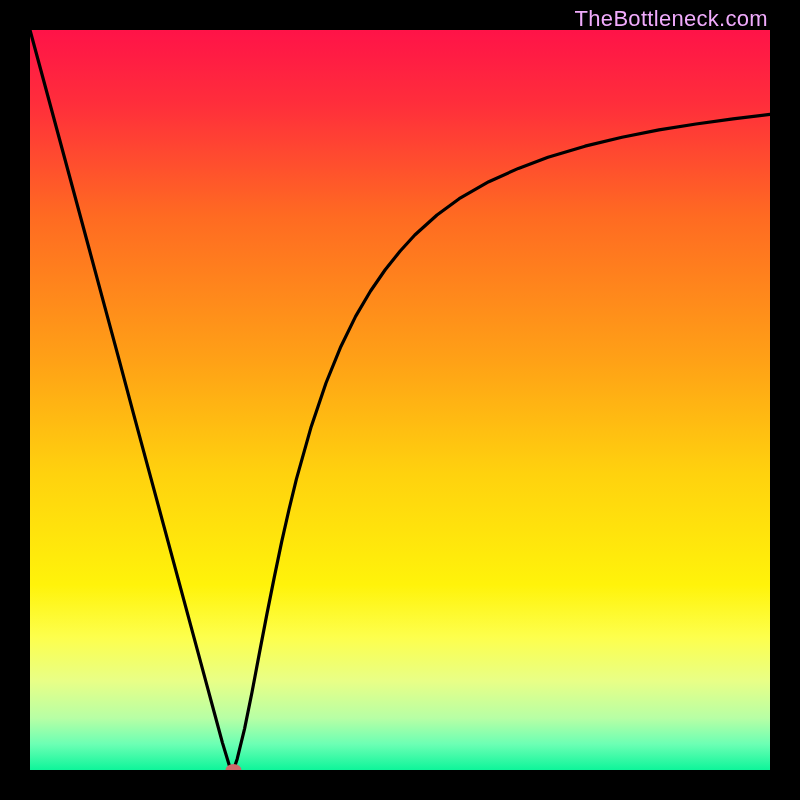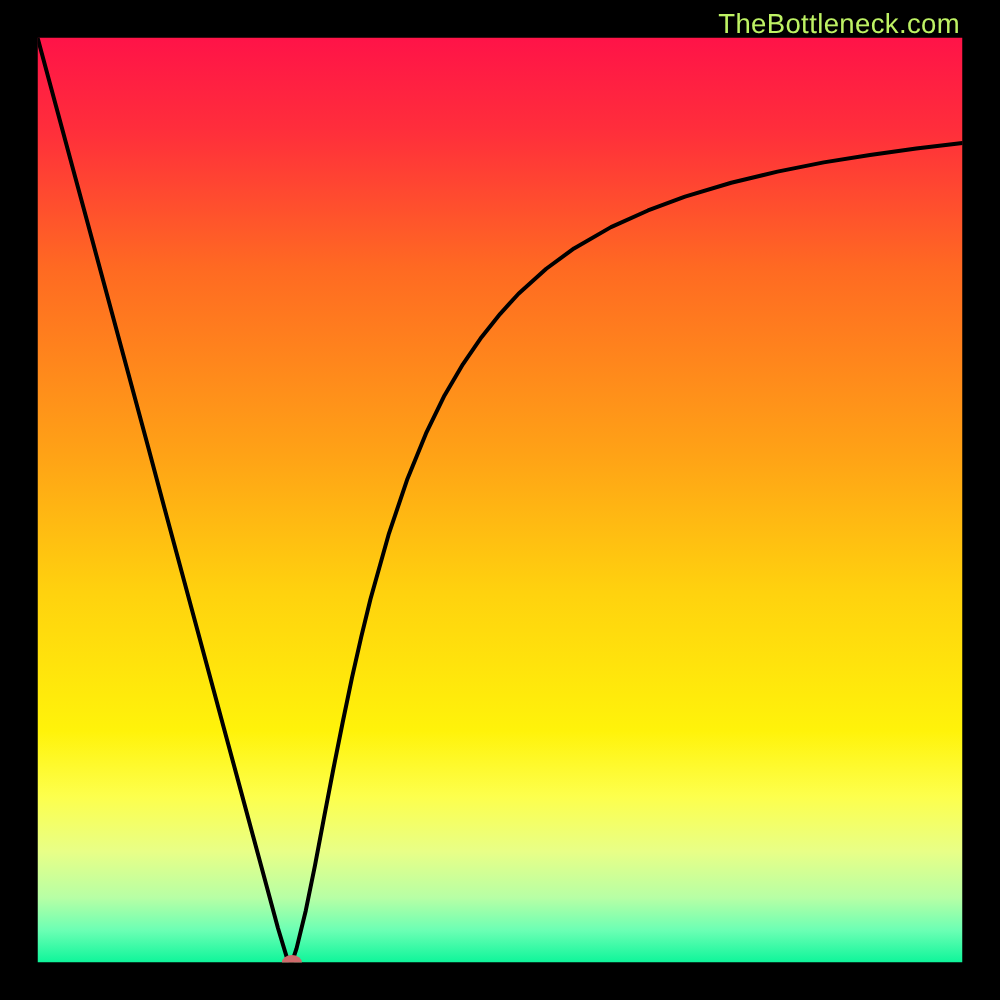--- a/index.html
+++ b/index.html
@@ -23,21 +23,21 @@
     position: absolute;
     left: 0;
     top: 0;
     width: 740px;
     height: 740px;
   }
   .watermark {
     position: absolute;
     top: 6px;
     right: 32px;
-    color: #bef264;
+    color: #f0abfc;
     font-size: 22px;
     font-weight: 400;
     letter-spacing: 0.3px;
     font-family: Arial, sans-serif;
   }
   svg {
     display: block;
   }
 </style>
 </head>

